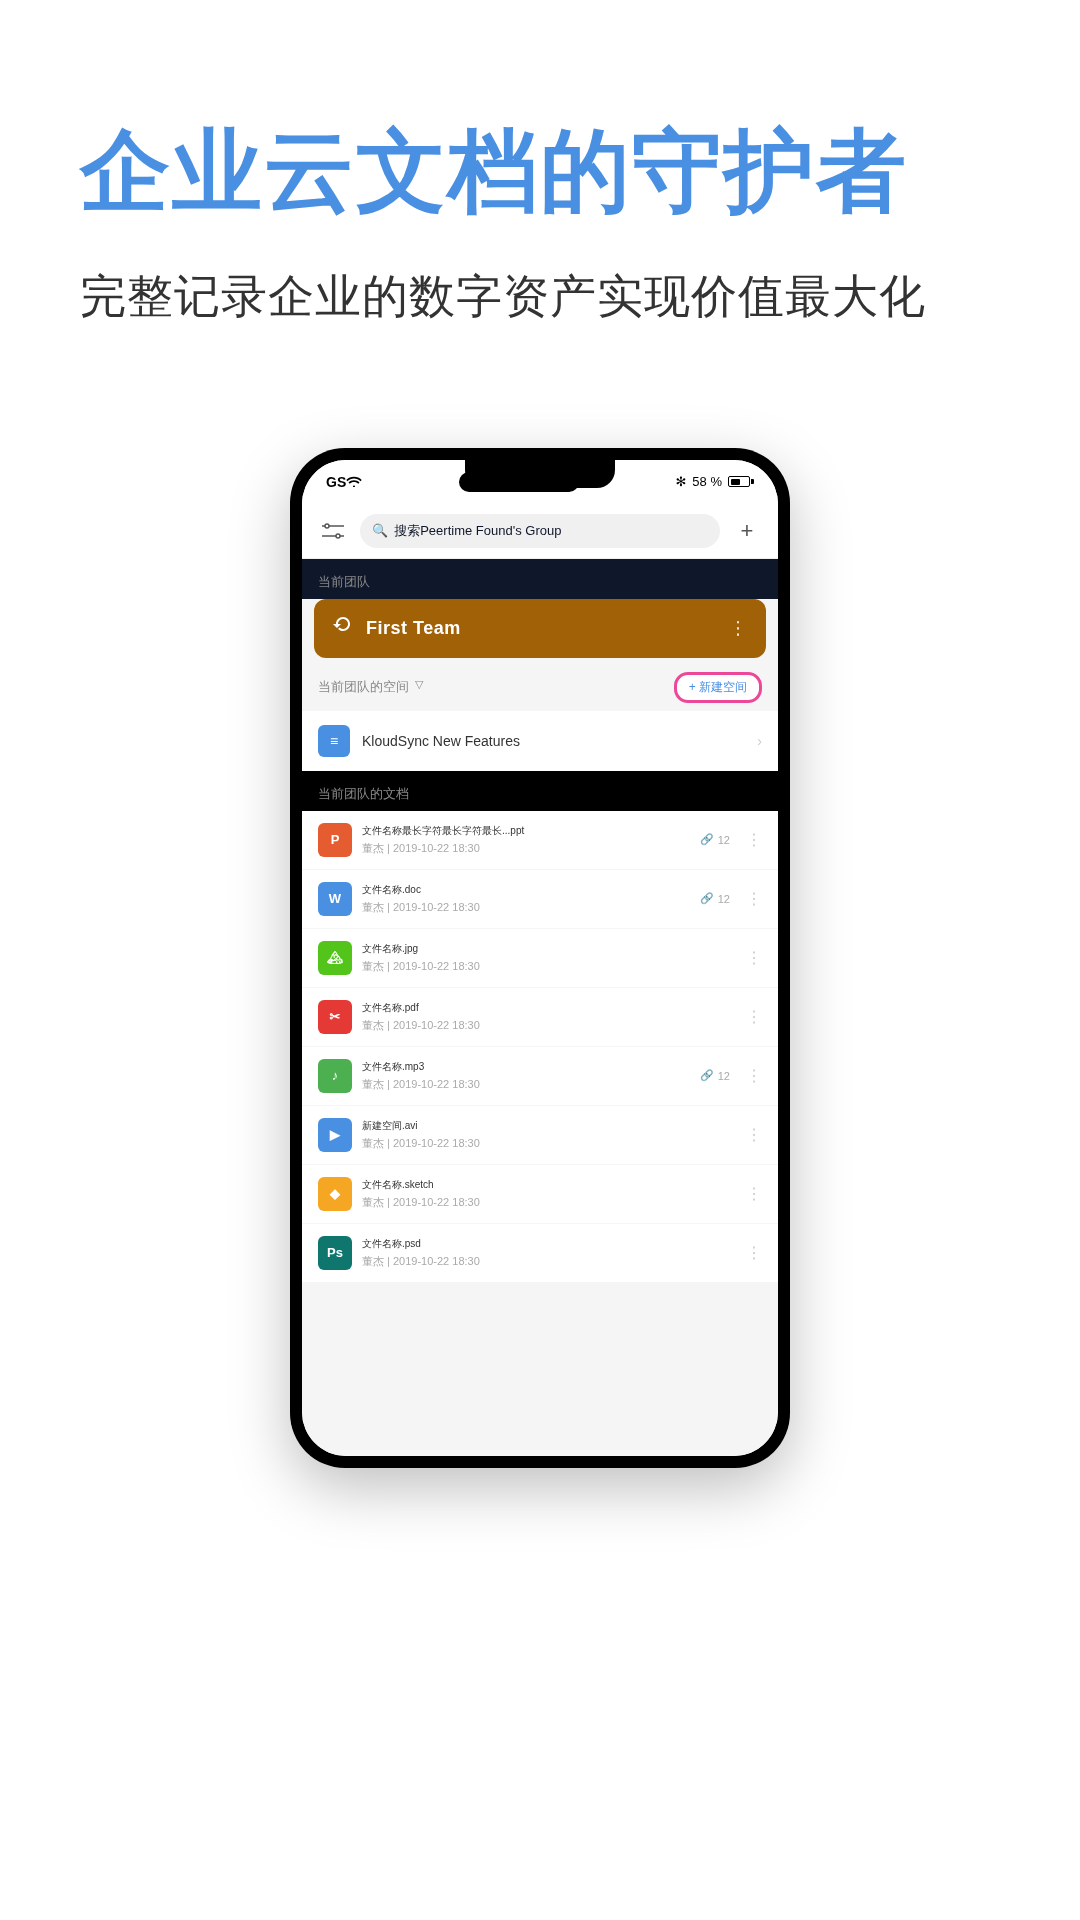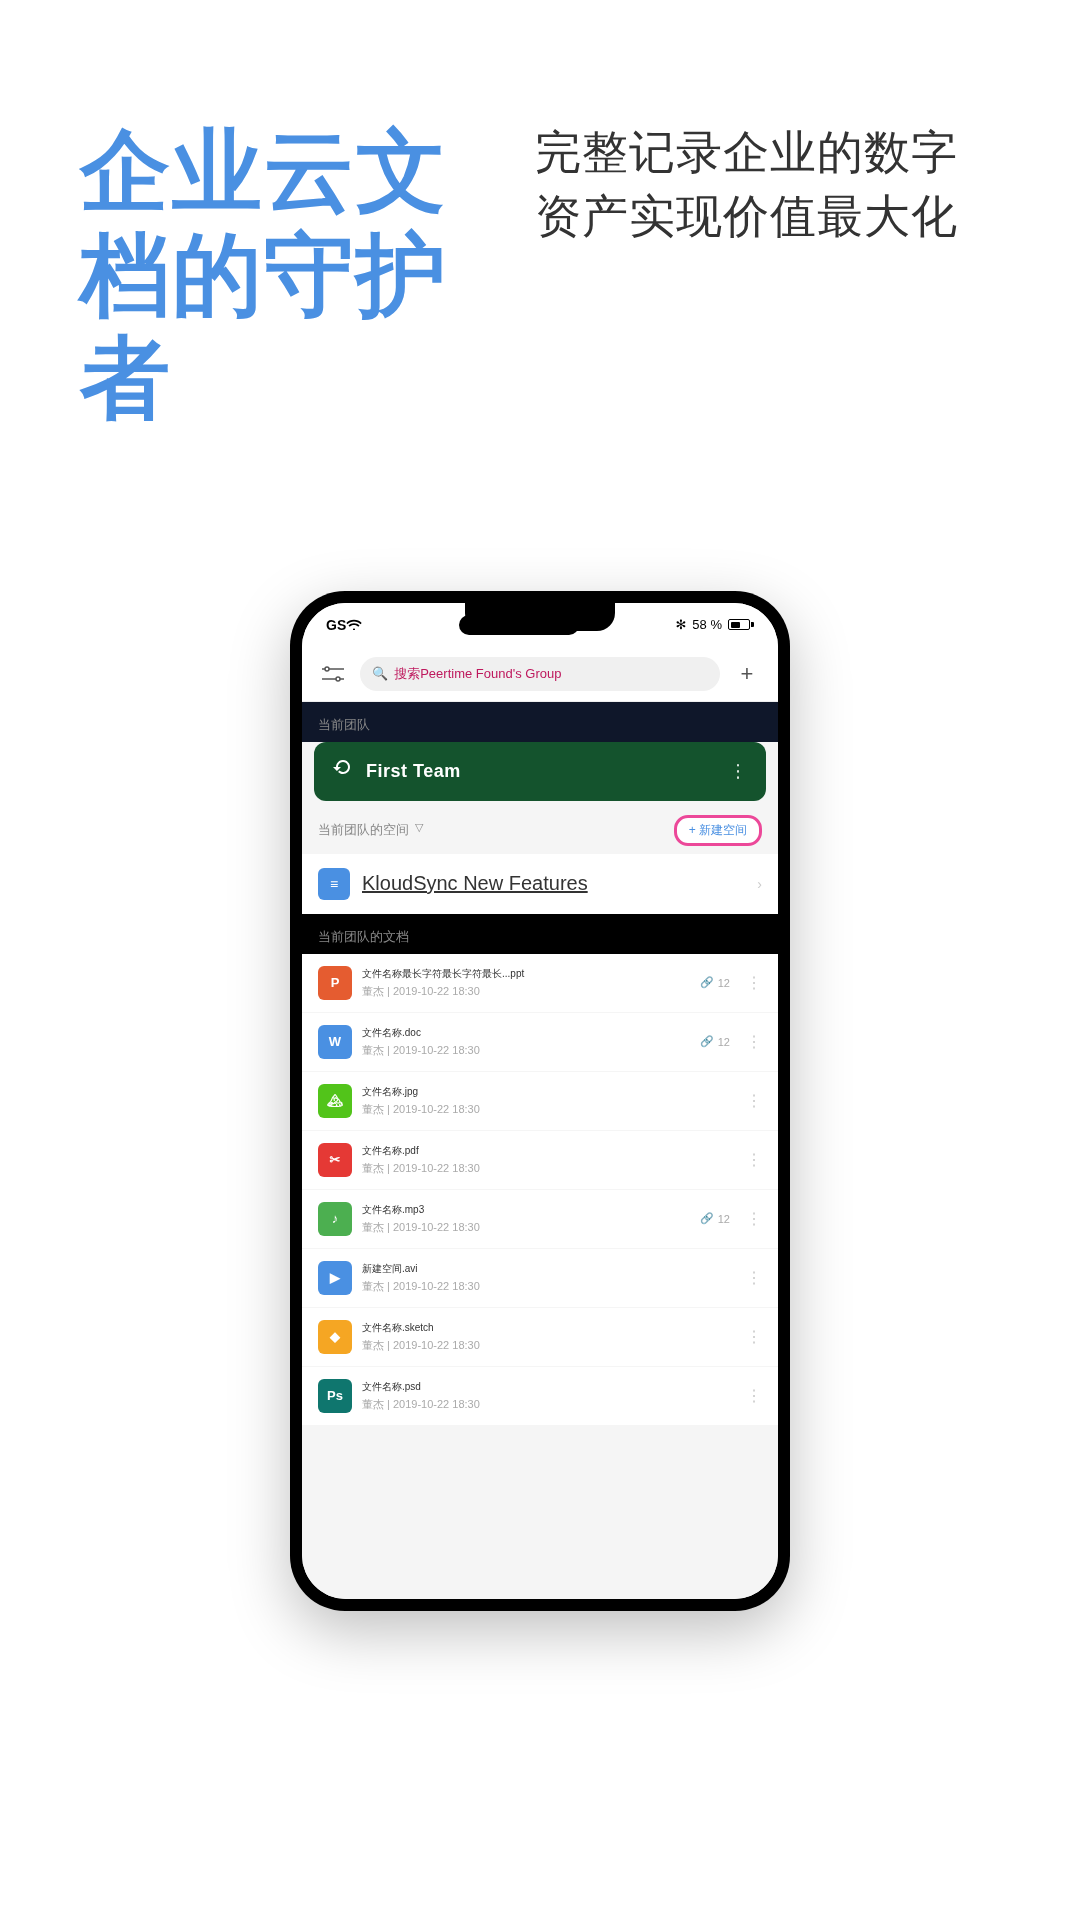--- a/index.html
+++ b/index.html
@@ -11,21 +11,21 @@
       font-family: -apple-system, 'PingFang SC', 'Helvetica Neue', Arial, sans-serif;
       display: flex;
       flex-direction: column;
       align-items: center;
     }
 
     .hero-section {
       width: 100%;
       padding: 120px 80px 60px;
       display: flex;
-      flex-direction: row;
+      flex-direction: column;
       align-items: flex-start;
     }
 
     .hero-title {
       font-size: 90px;
       font-weight: 700;
       color: #4A90E2;
       line-height: 1.15;
       margin-bottom: 40px;
       letter-spacing: 2px;
@@ -141,21 +141,21 @@
       gap: 6px;
     }
 
     .search-icon-inner {
       color: #aaa;
       font-size: 13px;
     }
 
     .search-placeholder {
       font-size: 13px;
-      color: #be185d;
+      color: #0f172a;
     }
 
     .header-add-btn {
       width: 30px;
       height: 30px;
       display: flex;
       align-items: center;
       justify-content: center;
       font-size: 22px;
       color: #555;
@@ -172,21 +172,21 @@
     .section-label {
       font-size: 13px;
       color: #888888;
       padding: 14px 16px 8px;
       background: #0f172a;
     }
 
     
     .team-card {
       margin: 0 12px;
-      background: #14532d;
+      background: #a16207;
       border-radius: 12px;
       padding: 16px 18px;
       display: flex;
       align-items: center;
       gap: 12px;
     }
 
     .team-sync-icon {
       color: #ffffff;
       font-size: 20px;
@@ -260,24 +260,23 @@
       justify-content: center;
     }
 
     .space-icon-inner {
       color: #fff;
       font-size: 14px;
     }
 
     .space-item-name {
       flex: 1;
-      font-size: 20px;
+      font-size: 14px;
       color: #333;
       font-weight: 400;
-      text-decoration: underline;
     }
 
     .chevron-right {
       color: #cccccc;
       font-size: 14px;
     }
 
     
     .docs-label {
       font-size: 13px;

